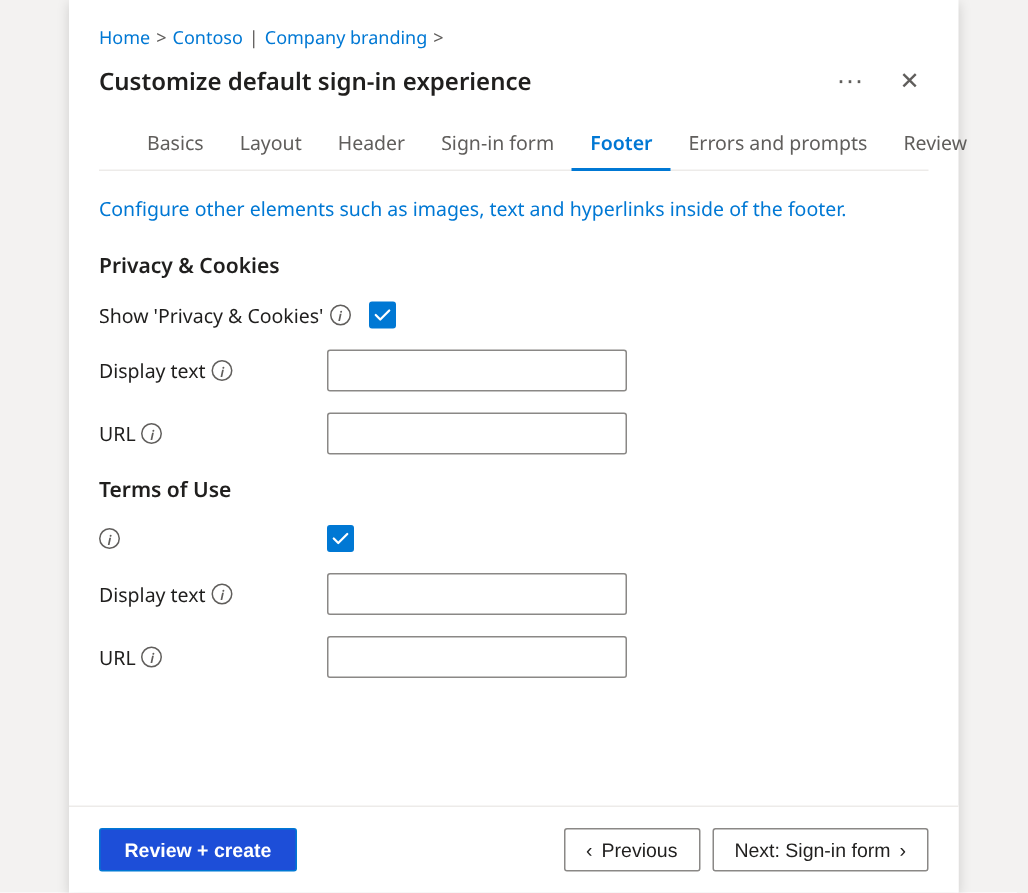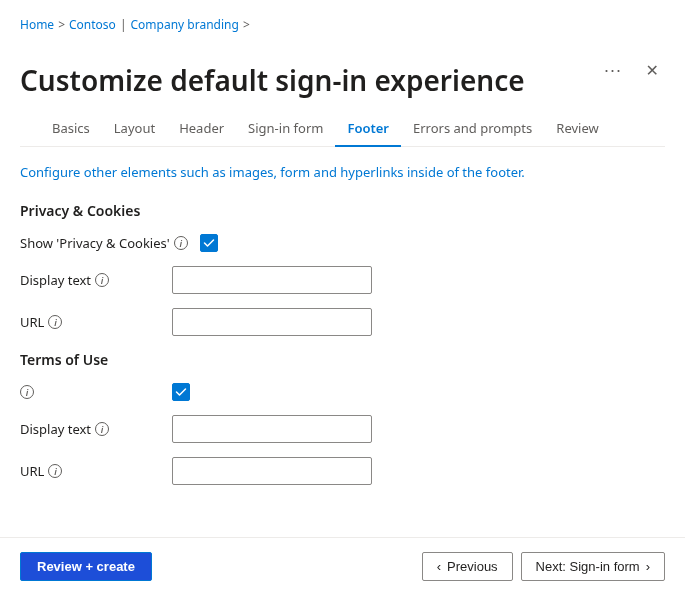--- a/index.html
+++ b/index.html
@@ -7,21 +7,21 @@
       font-family: 'Segoe UI', system-ui, sans-serif;
       font-size: 13px;
       background: #f3f2f1;
       display: flex;
       justify-content: center;
       align-items: center;
       min-height: 100vh;
     }
     .panel {
       background: #fff;
-      width: 685px;
+      width: 593px;
       min-height: 595px;
       position: relative;
       box-shadow: 0 2px 8px rgba(0,0,0,0.15);
       display: flex;
       flex-direction: column;
     }
     .panel-header {
       padding: 16px 20px 0 20px;
     }
     .breadcrumb {
@@ -39,24 +39,23 @@
       color: #0078d4;
       text-decoration: none;
     }
     .panel-title-row {
       display: flex;
       align-items: center;
       justify-content: space-between;
       margin-bottom: 0;
     }
     .panel-title {
-      font-size: 28px;
-      font-weight: 600;
-      color: #201f1e;
-      margin-top: 20px;
+      font-size: 16px;
+      font-weight: 600;
+      color: #201f1e;
     }
     .title-actions {
       display: flex;
       align-items: center;
       gap: 12px;
     }
     .ellipsis-btn {
       background: none;
       border: none;
       cursor: pointer;
@@ -232,21 +231,21 @@
       <div class="tab">Header</div>
       <div class="tab">Sign-in form</div>
       <div class="tab active">Footer</div>
       <div class="tab">Errors and prompts</div>
       <div class="tab">Review</div>
     </nav>
   </div>
 
   <div class="panel-content">
     <p class="info-text">
-      Configure other elements such as images, <span style="color:#0078d4;">form</span> and <span style="color:#0078d4;">hyperlinks</span> inside of the footer.
+      Configure other elements such as images, <span style="color:#0078d4;">text</span> and <span style="color:#0078d4;">hyperlinks</span> inside of the footer.
     </p>
 
     <div>
       <div class="section-title">Privacy &amp; Cookies</div>
 
       <div class="form-row">
         <div class="form-label">
           <span>Show 'Privacy &amp; Cookies'</span>
           <span class="info-icon">i</span>
         </div>

